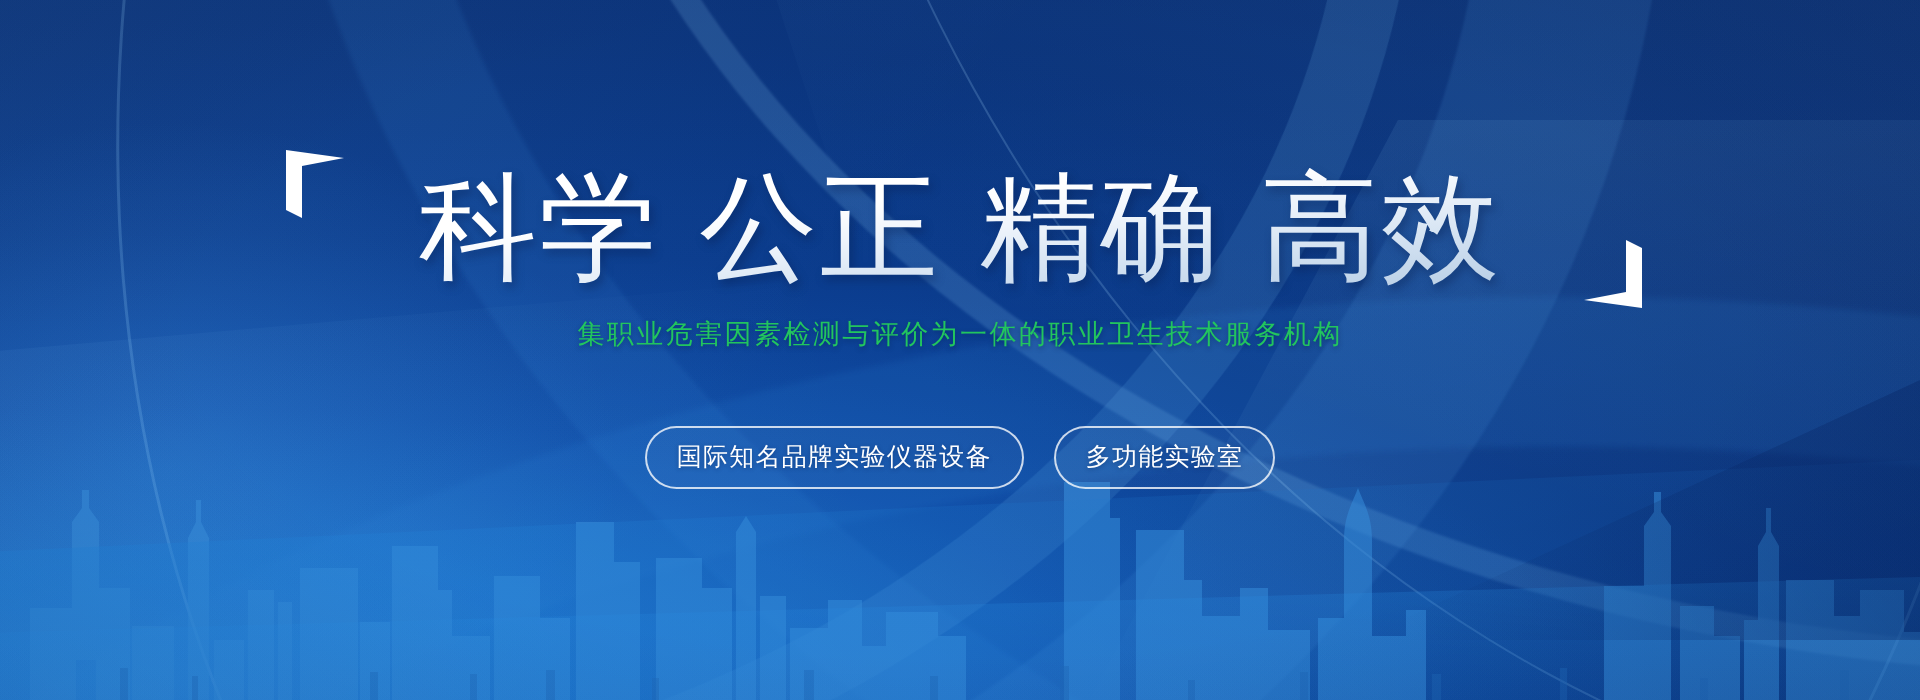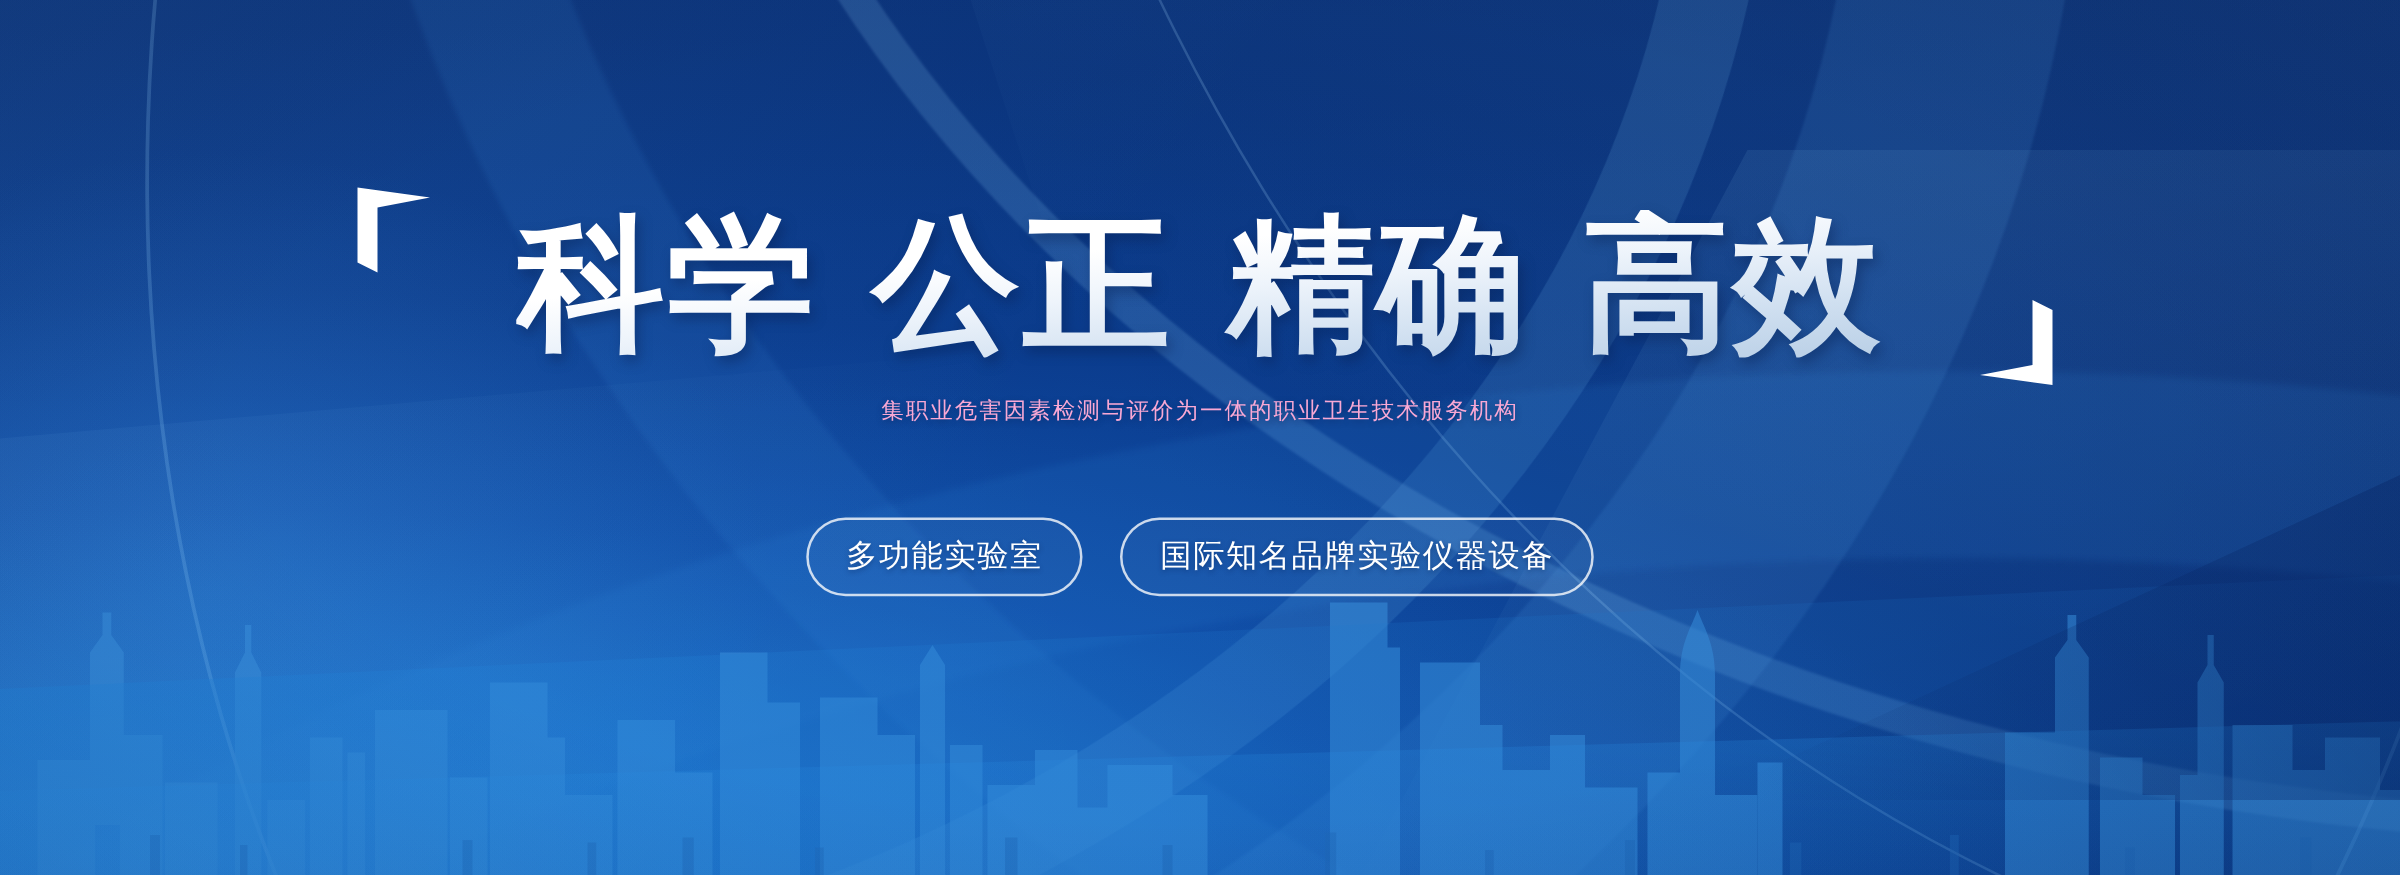--- a/index.html
+++ b/index.html
@@ -169,21 +169,21 @@
   .headline-wrap {
     position: relative;
     margin-top: 168px;
     width: 1260px;
     display: flex;
     justify-content: center;
     align-items: center;
   }
   .headline {
     font-size: 118px;
-    font-weight: 700;
+    font-weight: 400;
     line-height: 1;
     letter-spacing: 0.02em;
     white-space: nowrap;
     background: linear-gradient(175deg, #ffffff 0%, #ffffff 34%, #eef4fb 52%, #cfdff0 78%, #b9cfe6 100%);
     -webkit-background-clip: text;
     background-clip: text;
     color: transparent;
     -webkit-text-fill-color: transparent;
     filter: drop-shadow(3px 5px 5px rgba(4,28,74,0.40));
   }
@@ -191,24 +191,24 @@
   .bracket {
     position: absolute;
     width: 62px; height: 74px;
   }
   .bracket svg { display: block; }
   .bracket-open { left: -46px; top: -22px; }
   .bracket-close { right: -54px; bottom: -26px; }
 
   .subtitle {
     margin-top: 30px;
-    font-size: 18px;
+    font-size: 27px;
     font-weight: 500;
     letter-spacing: 0.09em;
-    color: #f9a8d4;
+    color: #22c55e;
     text-shadow: 0 2px 5px rgba(4,28,74,0.45);
     white-space: nowrap;
   }
 
   .pills {
     margin-top: 74px;
     display: flex;
     gap: 30px;
     align-items: center;
   }
@@ -341,18 +341,18 @@
       <span class="bracket bracket-close">
         <svg width="62" height="74" viewBox="0 0 62 74" aria-hidden="true">
           <path d="M60 70 L2 62 L44 54 L44 2 L60 10 Z" fill="#ffffff"></path>
         </svg>
       </span>
     </div>
 
     <div class="subtitle">集职业危害因素检测与评价为一体的职业卫生技术服务机构</div>
 
     <div class="pills">
+      <div class="pill">国际知名品牌实验仪器设备</div>
       <div class="pill">多功能实验室</div>
-      <div class="pill">国际知名品牌实验仪器设备</div>
     </div>
 
   </div>
 </div>
 
 </body></html>

